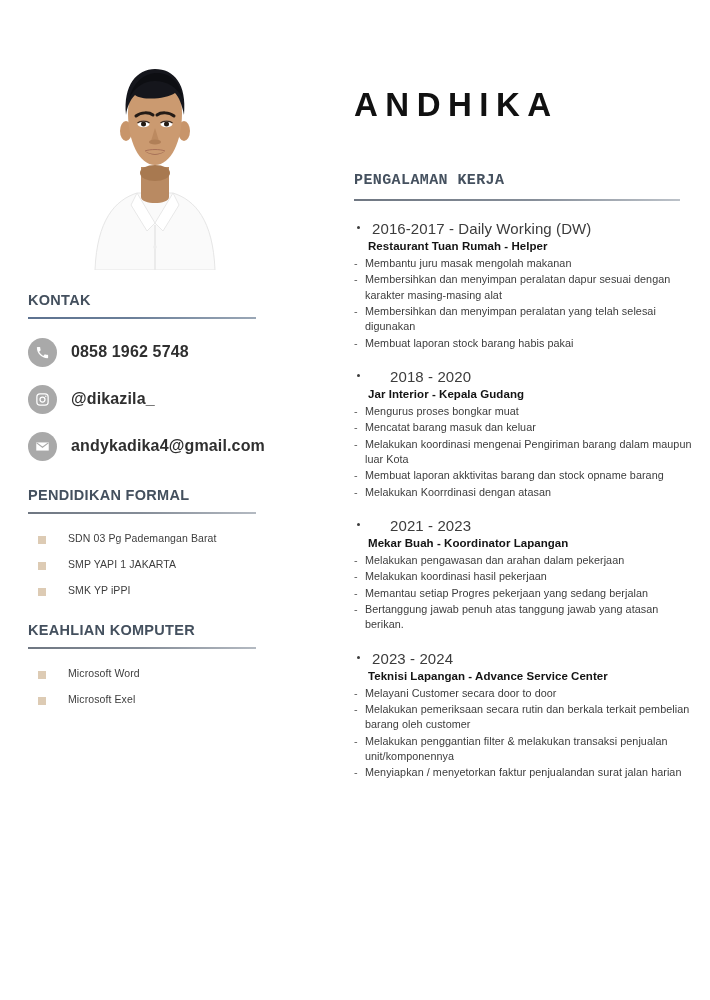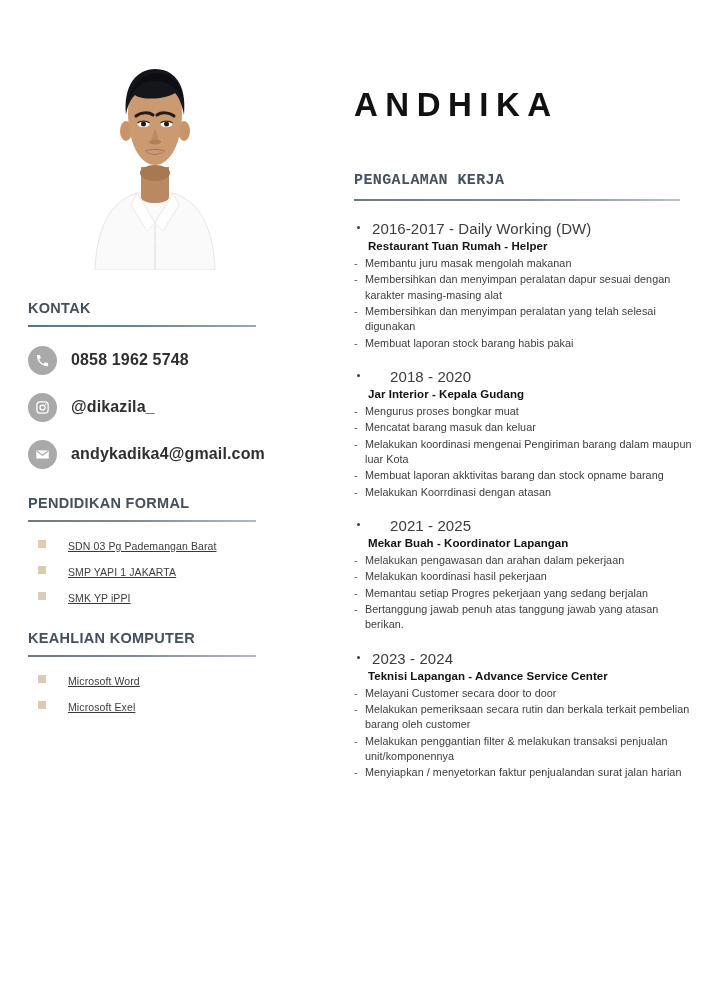--- a/index.html
+++ b/index.html
@@ -41,21 +41,21 @@
     width: 140px;
     height: 215px;
     overflow: hidden;
     background: #ffffff;
   }
 
   .photo-svg { display: block; width: 140px; height: 215px; }
 
   .left-body {
     position: absolute;
-    top: 300px;
+    top: 292px;
     left: 28px;
     width: 262px;
   }
 
   .sec-head {
     font-size: 14.5px;
     font-weight: bold;
     letter-spacing: 0.3px;
     color: #44505e;
     margin: 0 0 9px 0;
@@ -103,24 +103,23 @@
     color: #2f2f2f;
     letter-spacing: 0.15px;
     white-space: nowrap;
   }
 
   
   .sq-list { list-style: none; }
 
   .sq-item {
     display: flex;
-    align-items: flex-start;
+    align-items: flex-end;
     margin-bottom: 14px;
     padding-left: 10px;
-    text-decoration: underline;
   }
 
   .sq-bullet {
     width: 8px;
     height: 8px;
     background: #ddcbb4;
     flex: 0 0 8px;
     margin-right: 22px;
   }
 
@@ -369,21 +368,21 @@
       <ul class="duties">
         <li class="duty">Mengurus proses bongkar muat</li>
         <li class="duty">Mencatat barang masuk dan keluar</li>
         <li class="duty">Melakukan koordinasi mengenai Pengiriman barang dalam maupun luar Kota</li>
         <li class="duty">Membuat laporan akktivitas barang dan stock opname barang</li>
         <li class="duty">Melakukan Koorrdinasi dengan atasan</li>
       </ul>
     </div>
 
     <div class="job">
-      <div class="job-date wide-gap">2021 - 2025</div>
+      <div class="job-date wide-gap">2021 - 2023</div>
       <div class="job-title">Mekar Buah - Koordinator Lapangan</div>
       <ul class="duties">
         <li class="duty">Melakukan pengawasan dan arahan dalam pekerjaan</li>
         <li class="duty">Melakukan koordinasi hasil pekerjaan</li>
         <li class="duty">Memantau setiap Progres pekerjaan yang sedang berjalan</li>
         <li class="duty">Bertanggung jawab penuh atas tanggung jawab yang atasan berikan.</li>
       </ul>
     </div>
 
     <div class="job">

